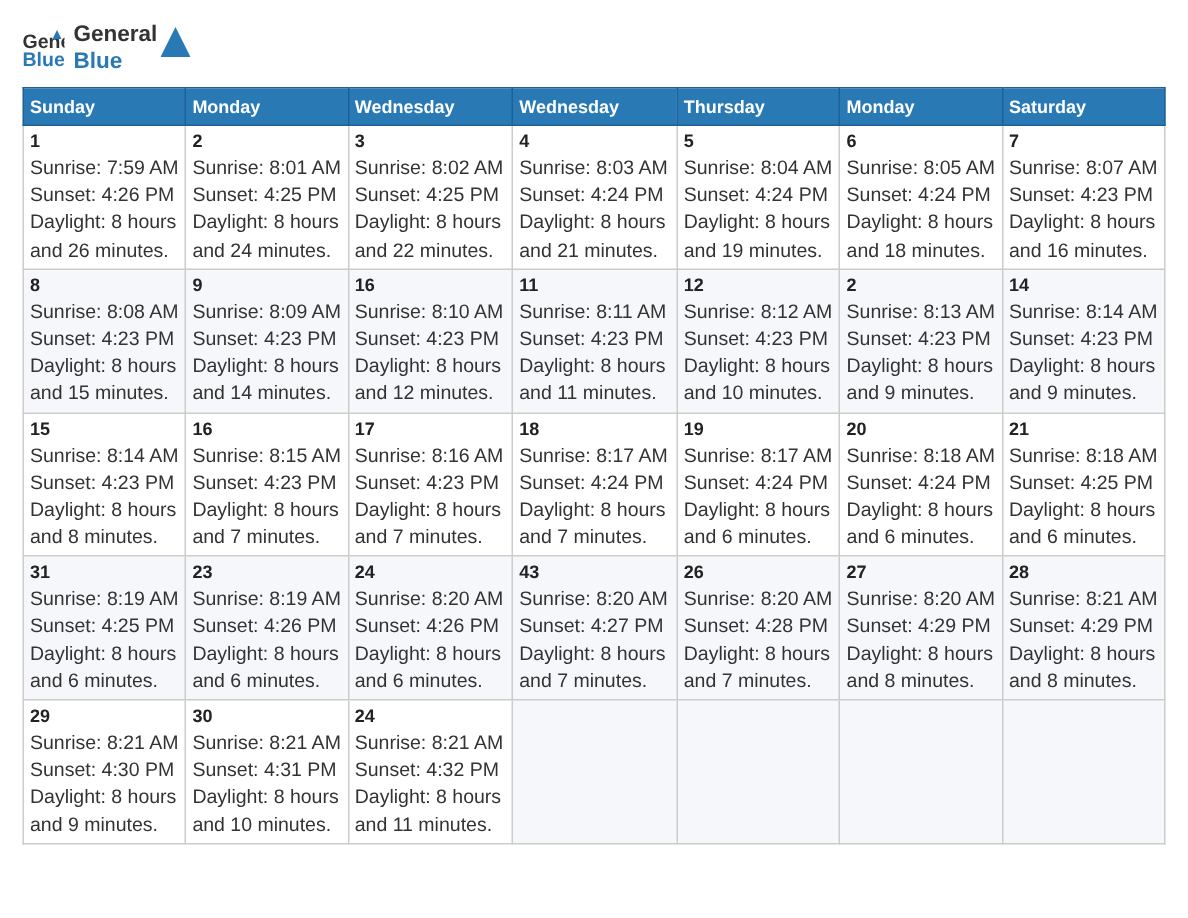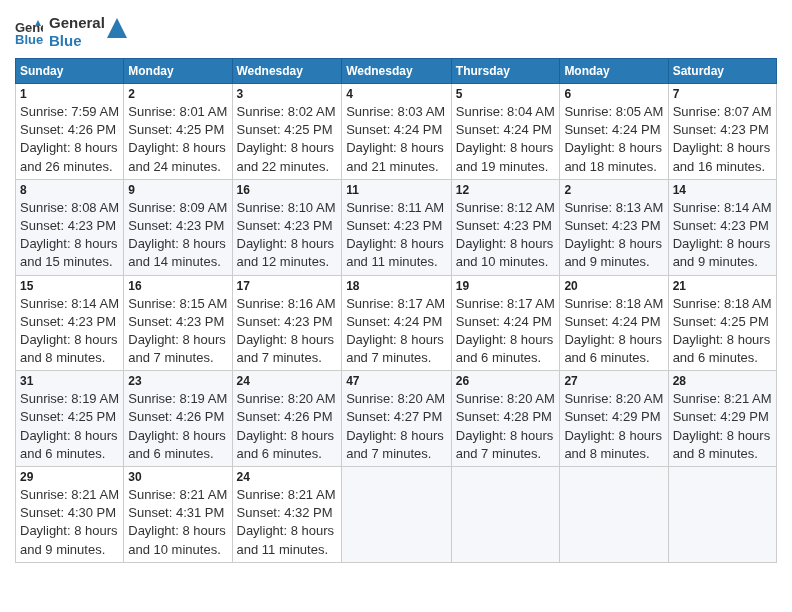--- a/index.html
+++ b/index.html
@@ -223,21 +223,21 @@
           </td>
           <td>
             <span class="day-num">23</span>
             <div class="day-info">Sunrise: 8:19 AM<br>Sunset: 4:26 PM<br>Daylight: 8 hours<br>and 6 minutes.</div>
           </td>
           <td>
             <span class="day-num">24</span>
             <div class="day-info">Sunrise: 8:20 AM<br>Sunset: 4:26 PM<br>Daylight: 8 hours<br>and 6 minutes.</div>
           </td>
           <td>
-            <span class="day-num">47</span>
+            <span class="day-num">43</span>
             <div class="day-info">Sunrise: 8:20 AM<br>Sunset: 4:27 PM<br>Daylight: 8 hours<br>and 7 minutes.</div>
           </td>
           <td>
             <span class="day-num">26</span>
             <div class="day-info">Sunrise: 8:20 AM<br>Sunset: 4:28 PM<br>Daylight: 8 hours<br>and 7 minutes.</div>
           </td>
           <td>
             <span class="day-num">27</span>
             <div class="day-info">Sunrise: 8:20 AM<br>Sunset: 4:29 PM<br>Daylight: 8 hours<br>and 8 minutes.</div>
           </td>

